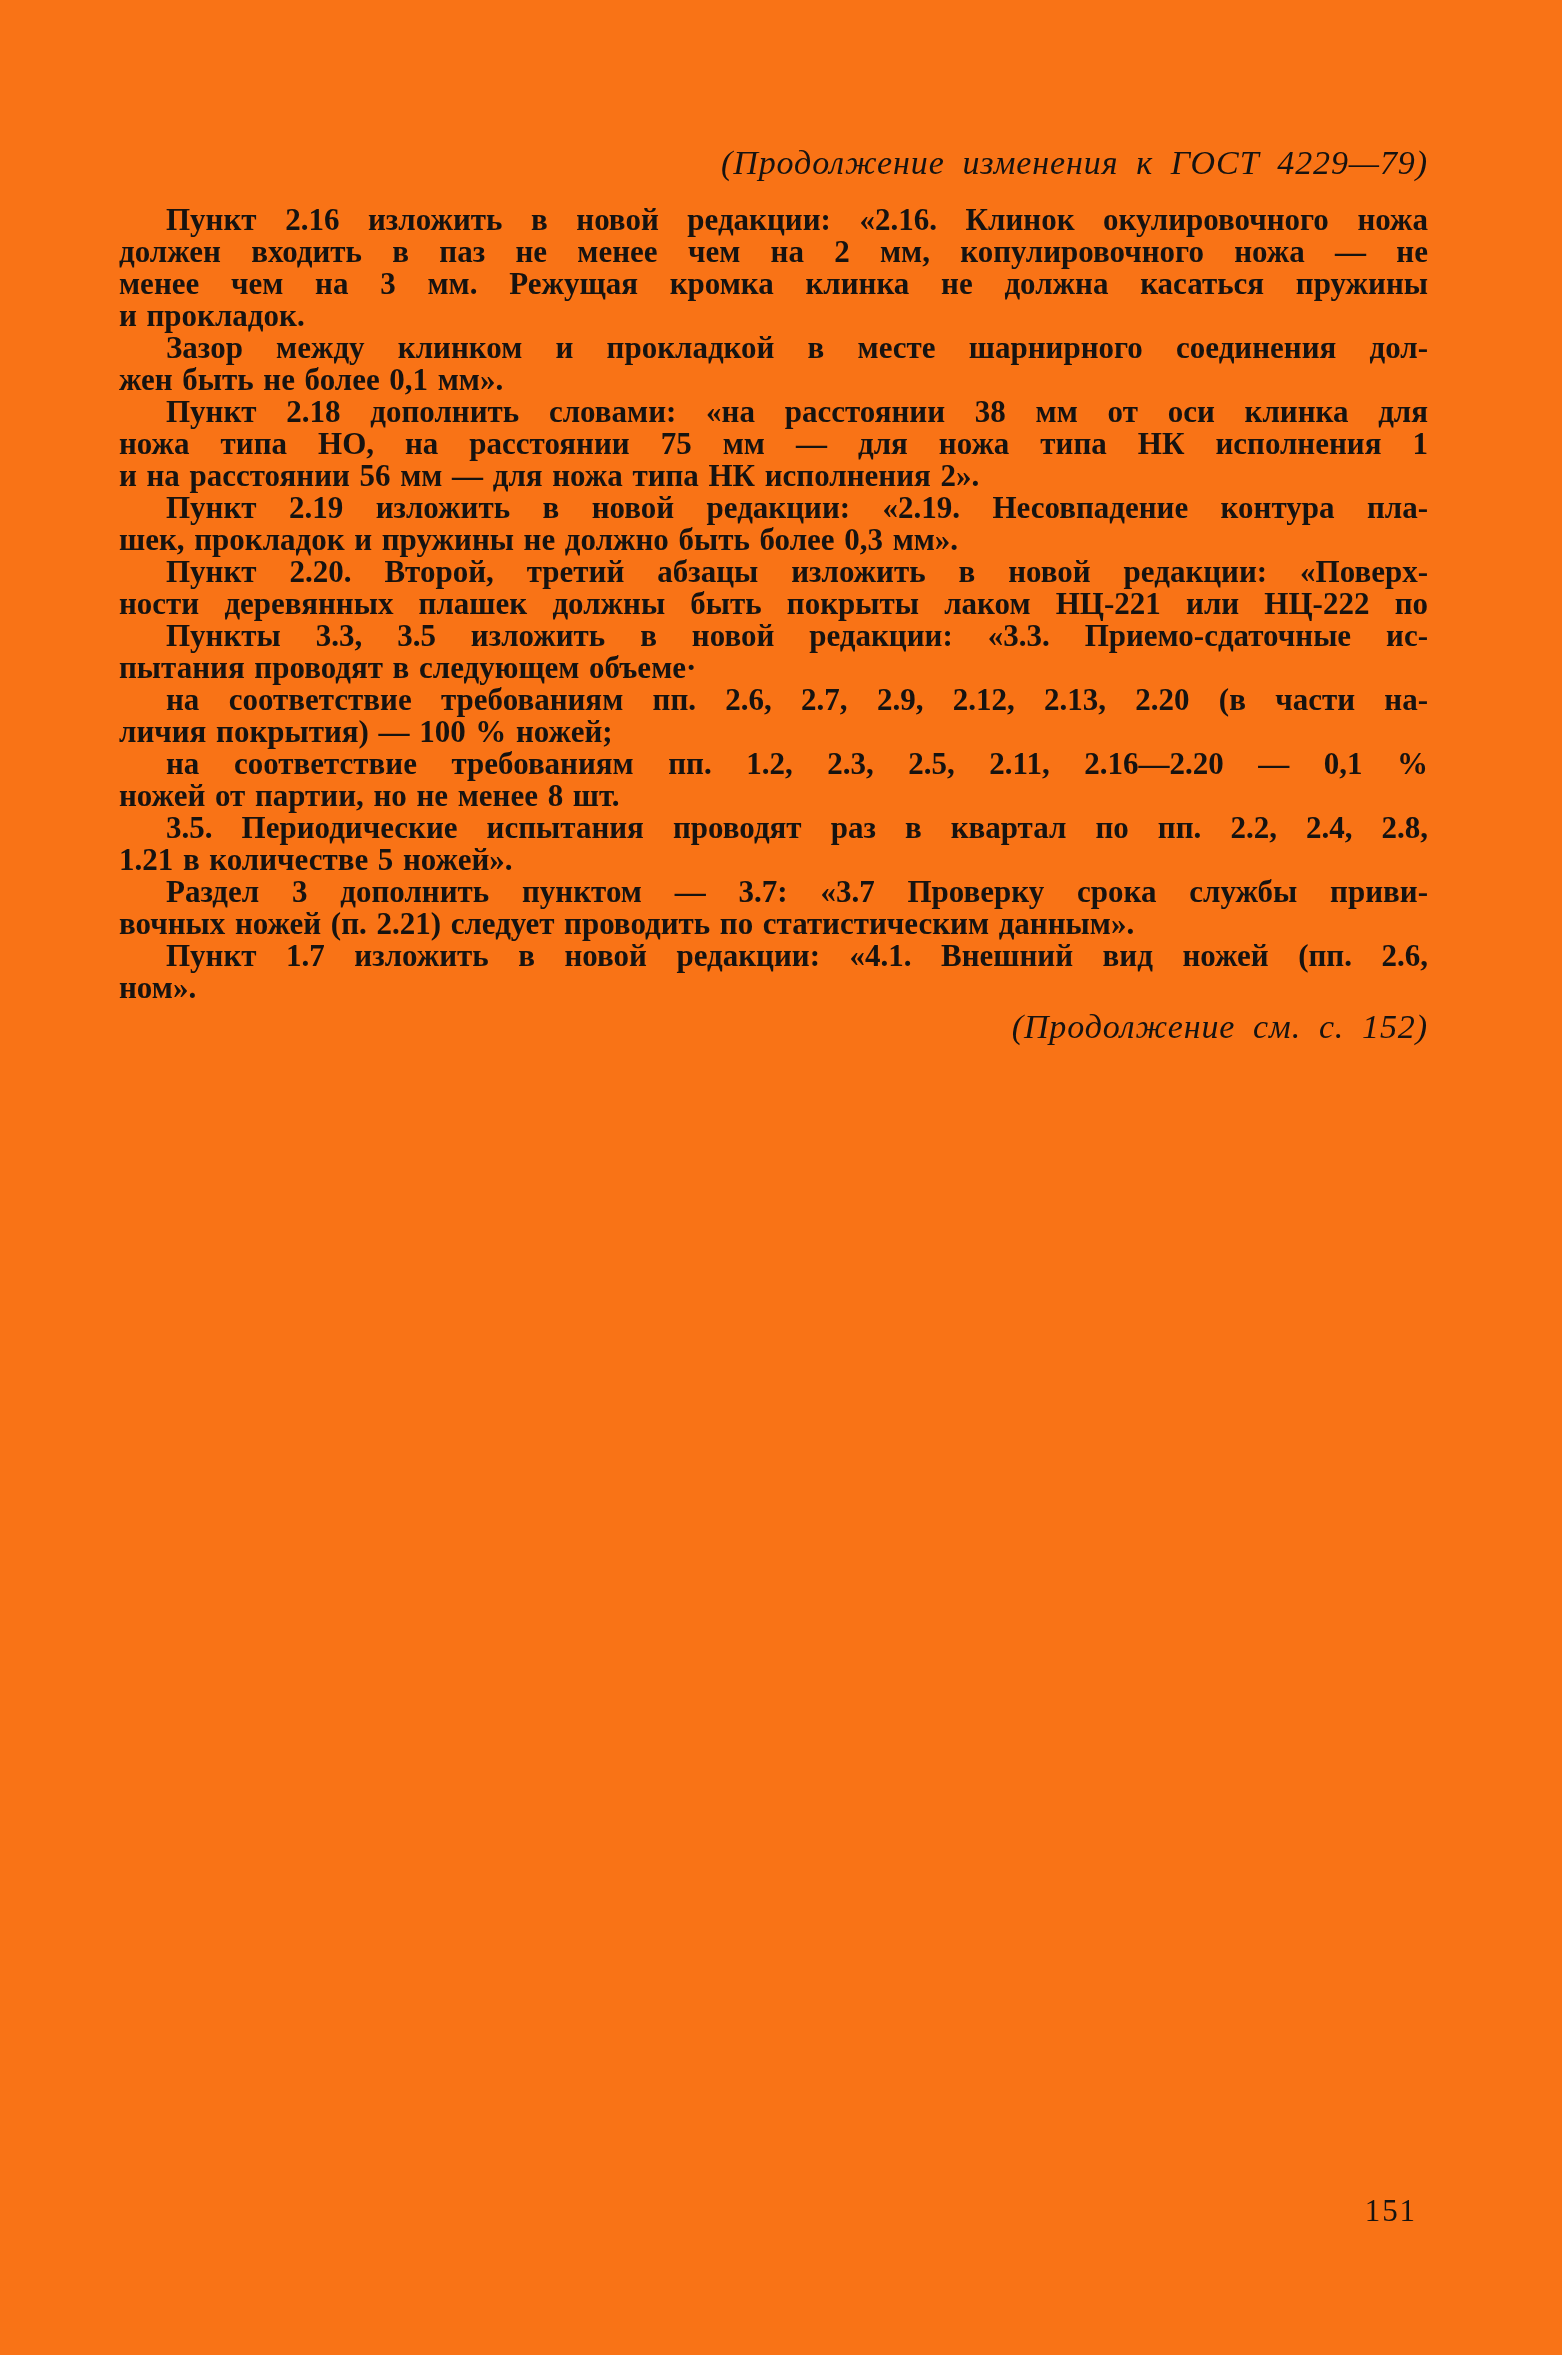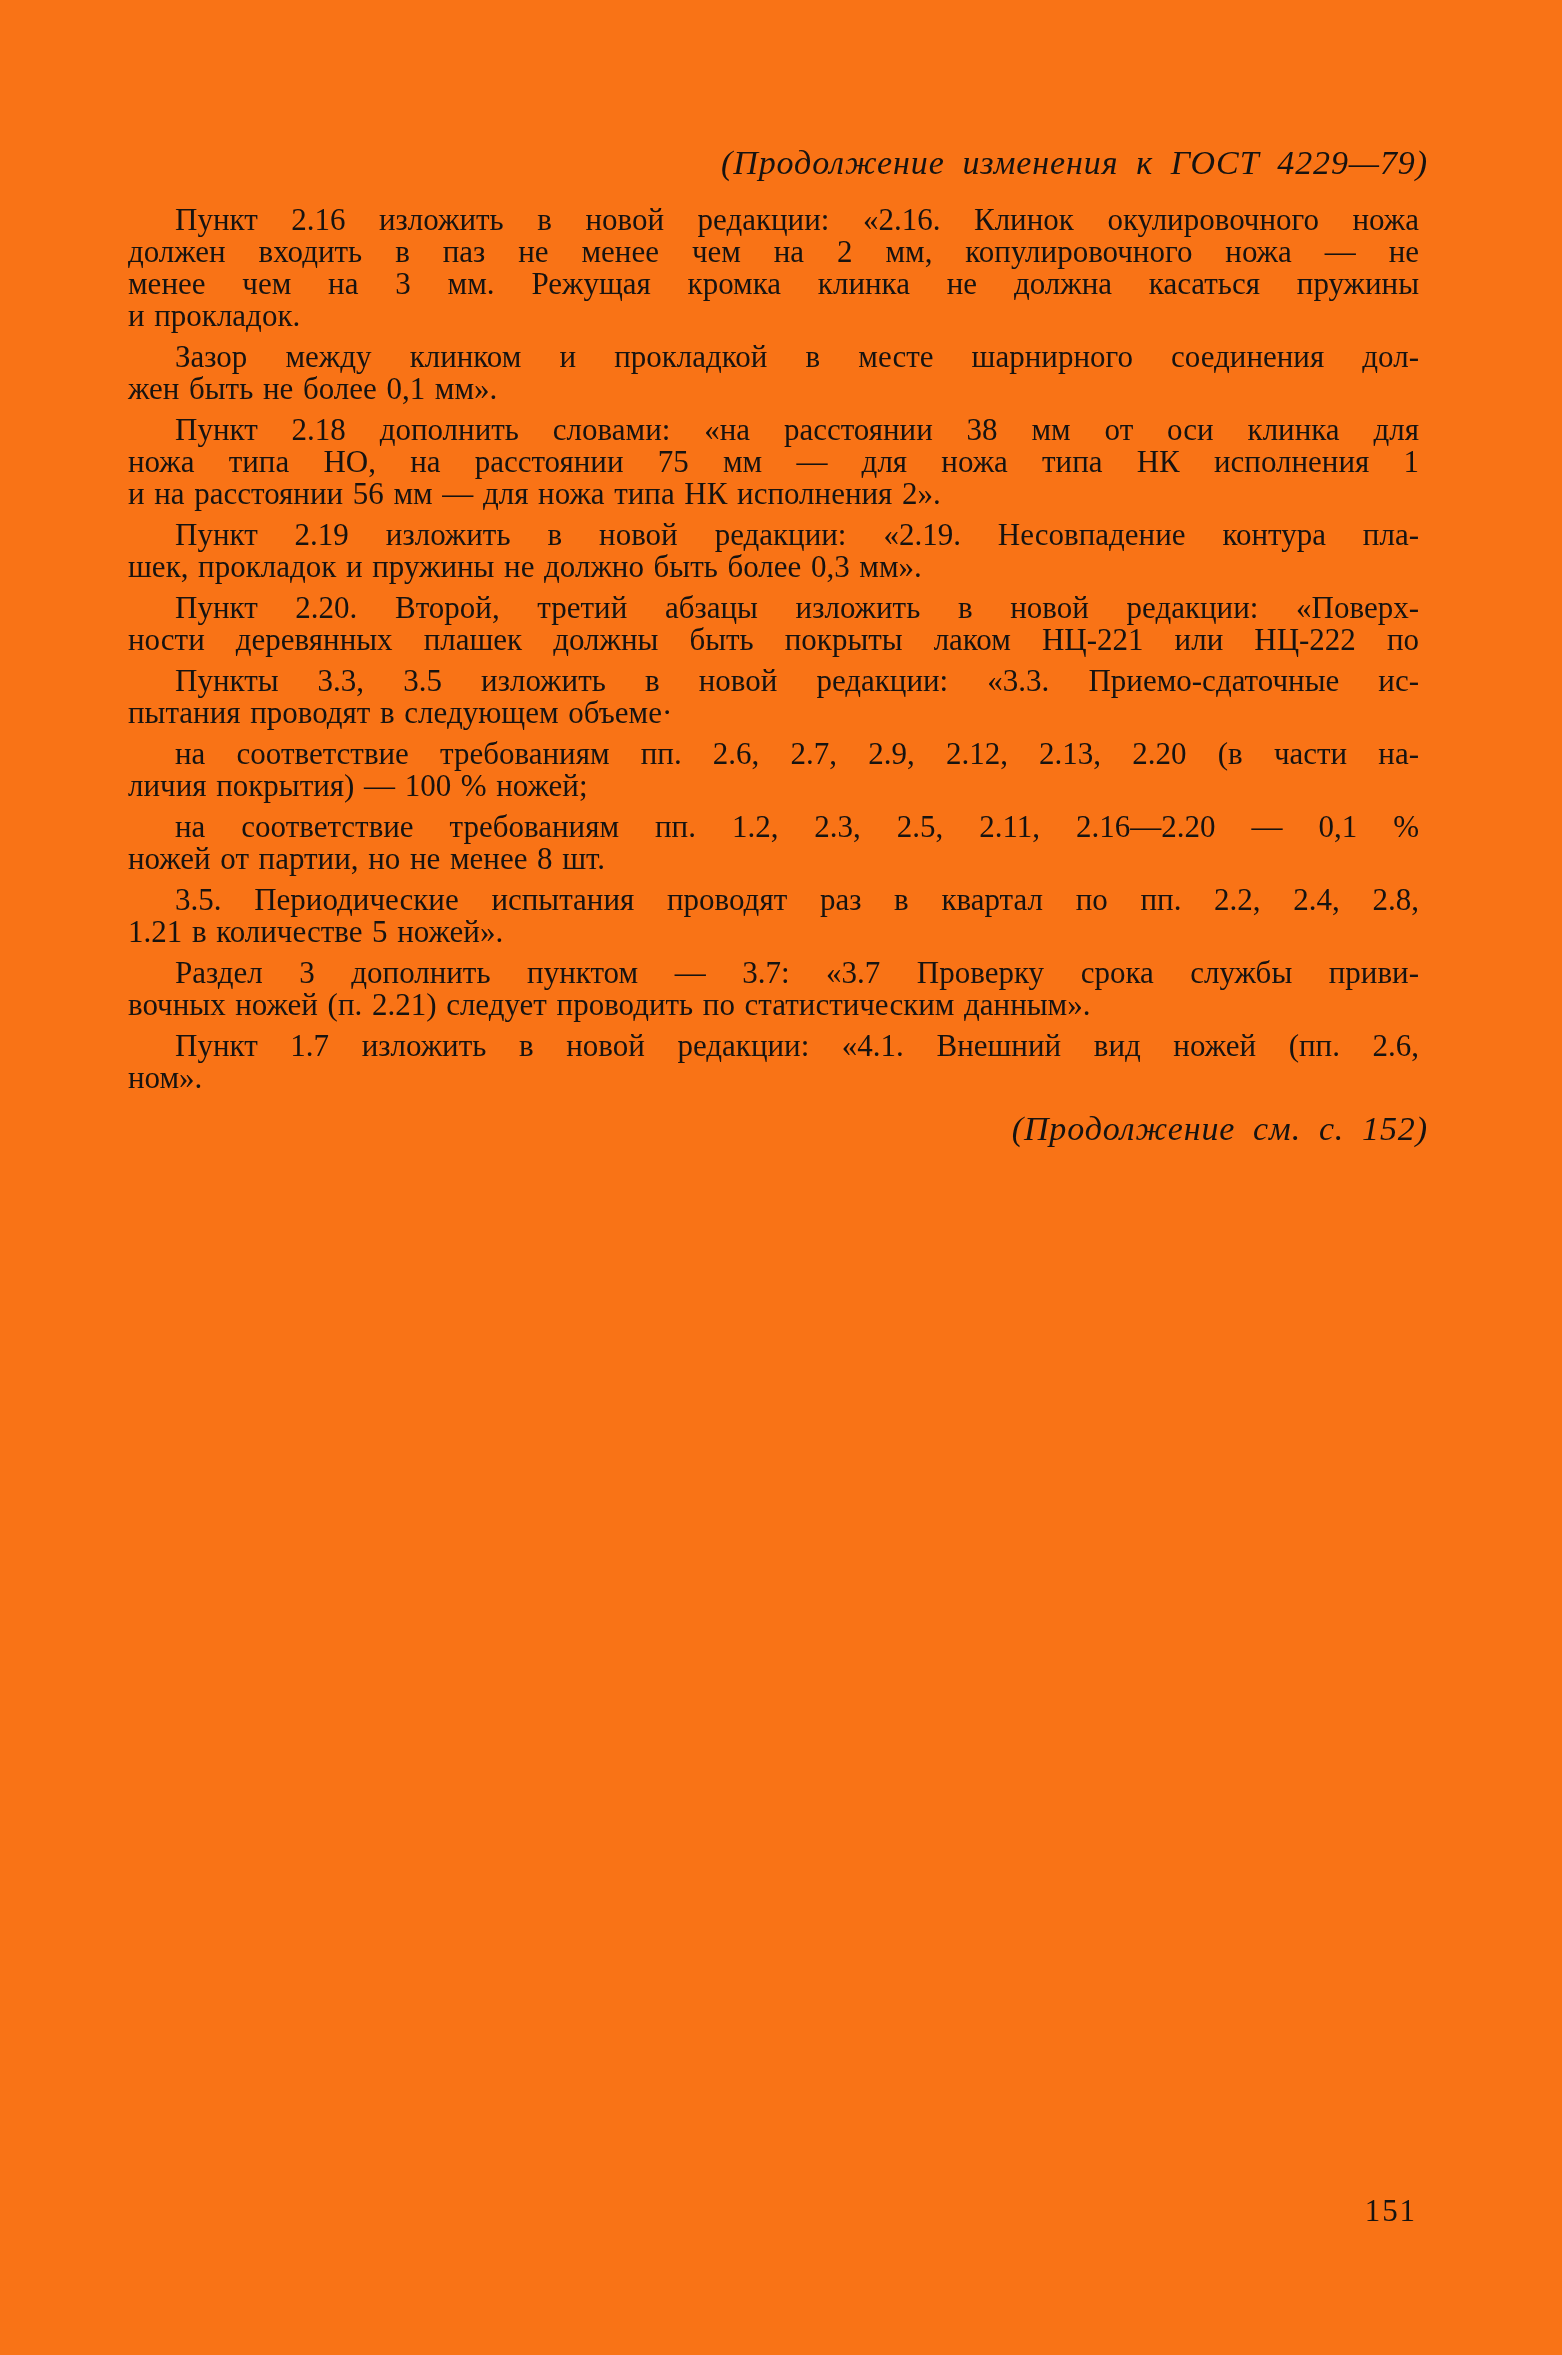--- a/index.html
+++ b/index.html
@@ -30,40 +30,40 @@
     letter-spacing: 0.9px;
     word-spacing: 8.4px;
     margin-bottom: 20.5px;
     white-space: nowrap;
   }
   .body-text {
     font-size: 31px;
     line-height: 32px;
     word-spacing: 1.9px;
   }
-  .para { margin: 9px; }
+  .para { margin: 0; font-weight: bold; }
   .line {
     width: 100%;
     white-space: normal;
   }
   .line.j {
     text-align: justify;
     text-align-last: justify;
   }
   .line.first {
     text-indent: 47px;
   }
   .footer-note {
     font-style: italic;
     font-size: 34px;
     line-height: 41px;
     text-align: right;
     letter-spacing: 0.9px;
     word-spacing: 8.4px;
-    margin-top: 14px;
+    margin-top: 2px;
     white-space: nowrap;
   }
   .page-number {
     position: absolute;
     top: 2193px;
     right: 145px;
     font-size: 31px;
     letter-spacing: 1.9px;
   }
 </style>

